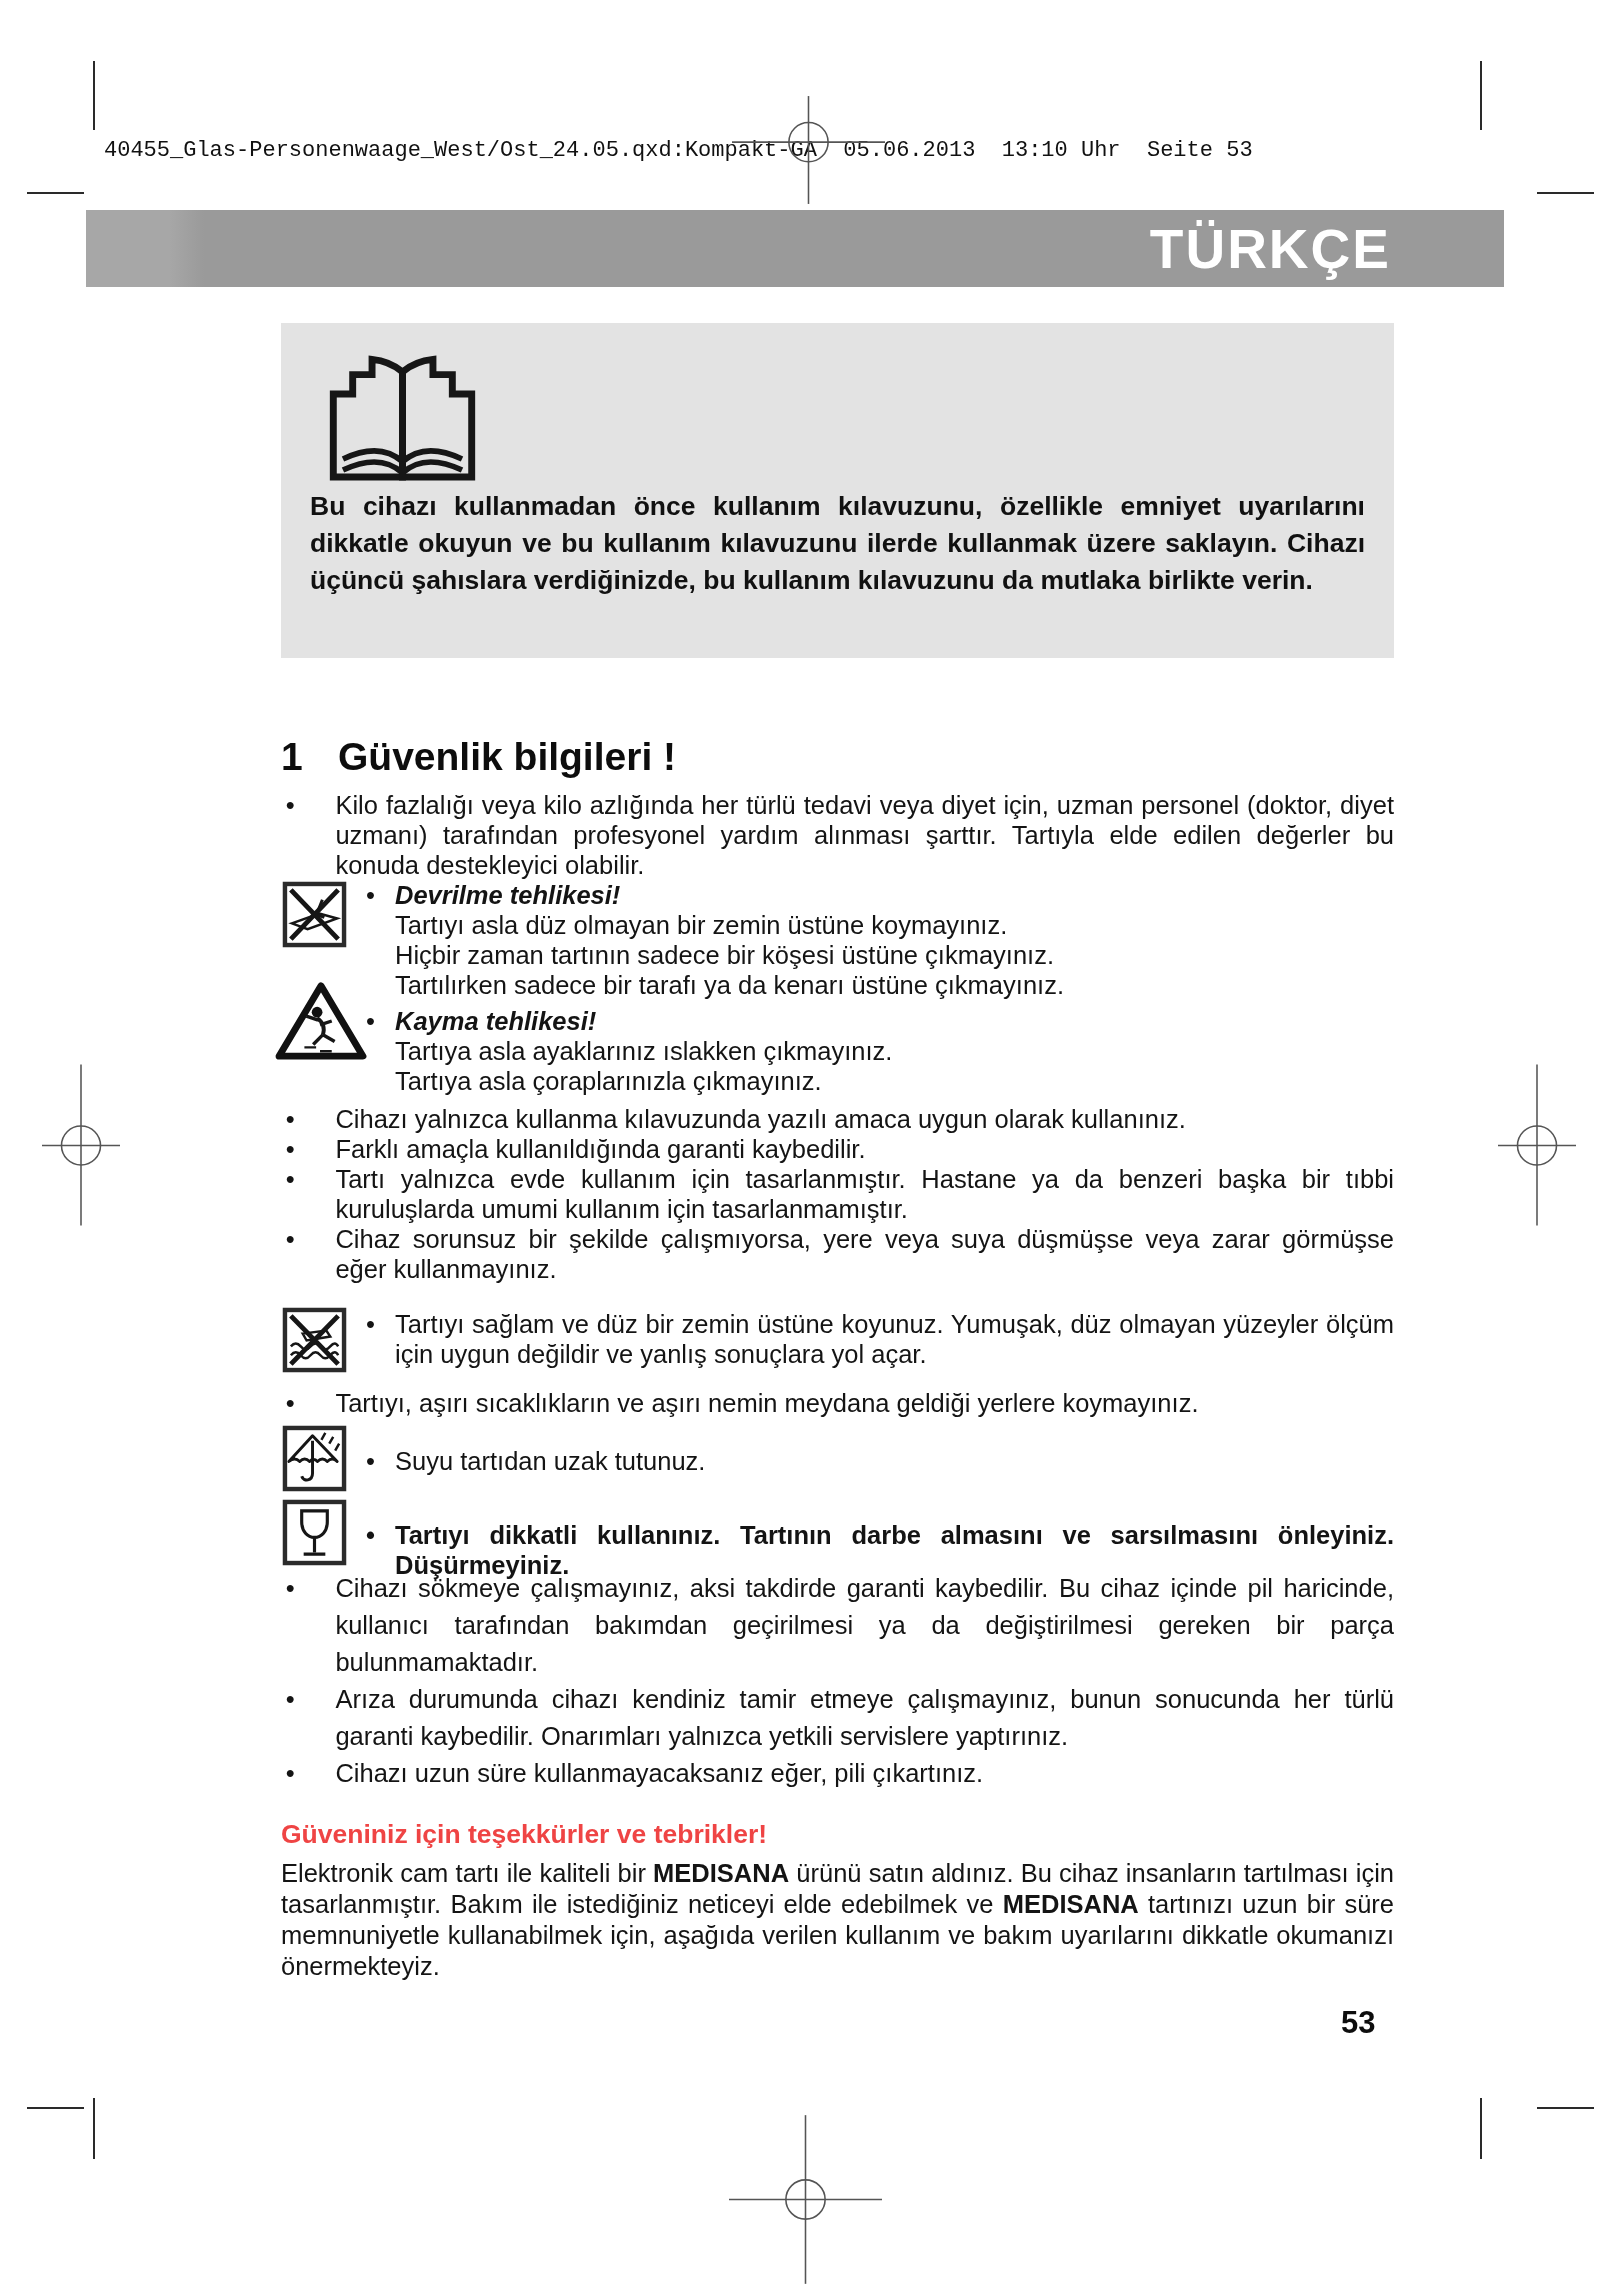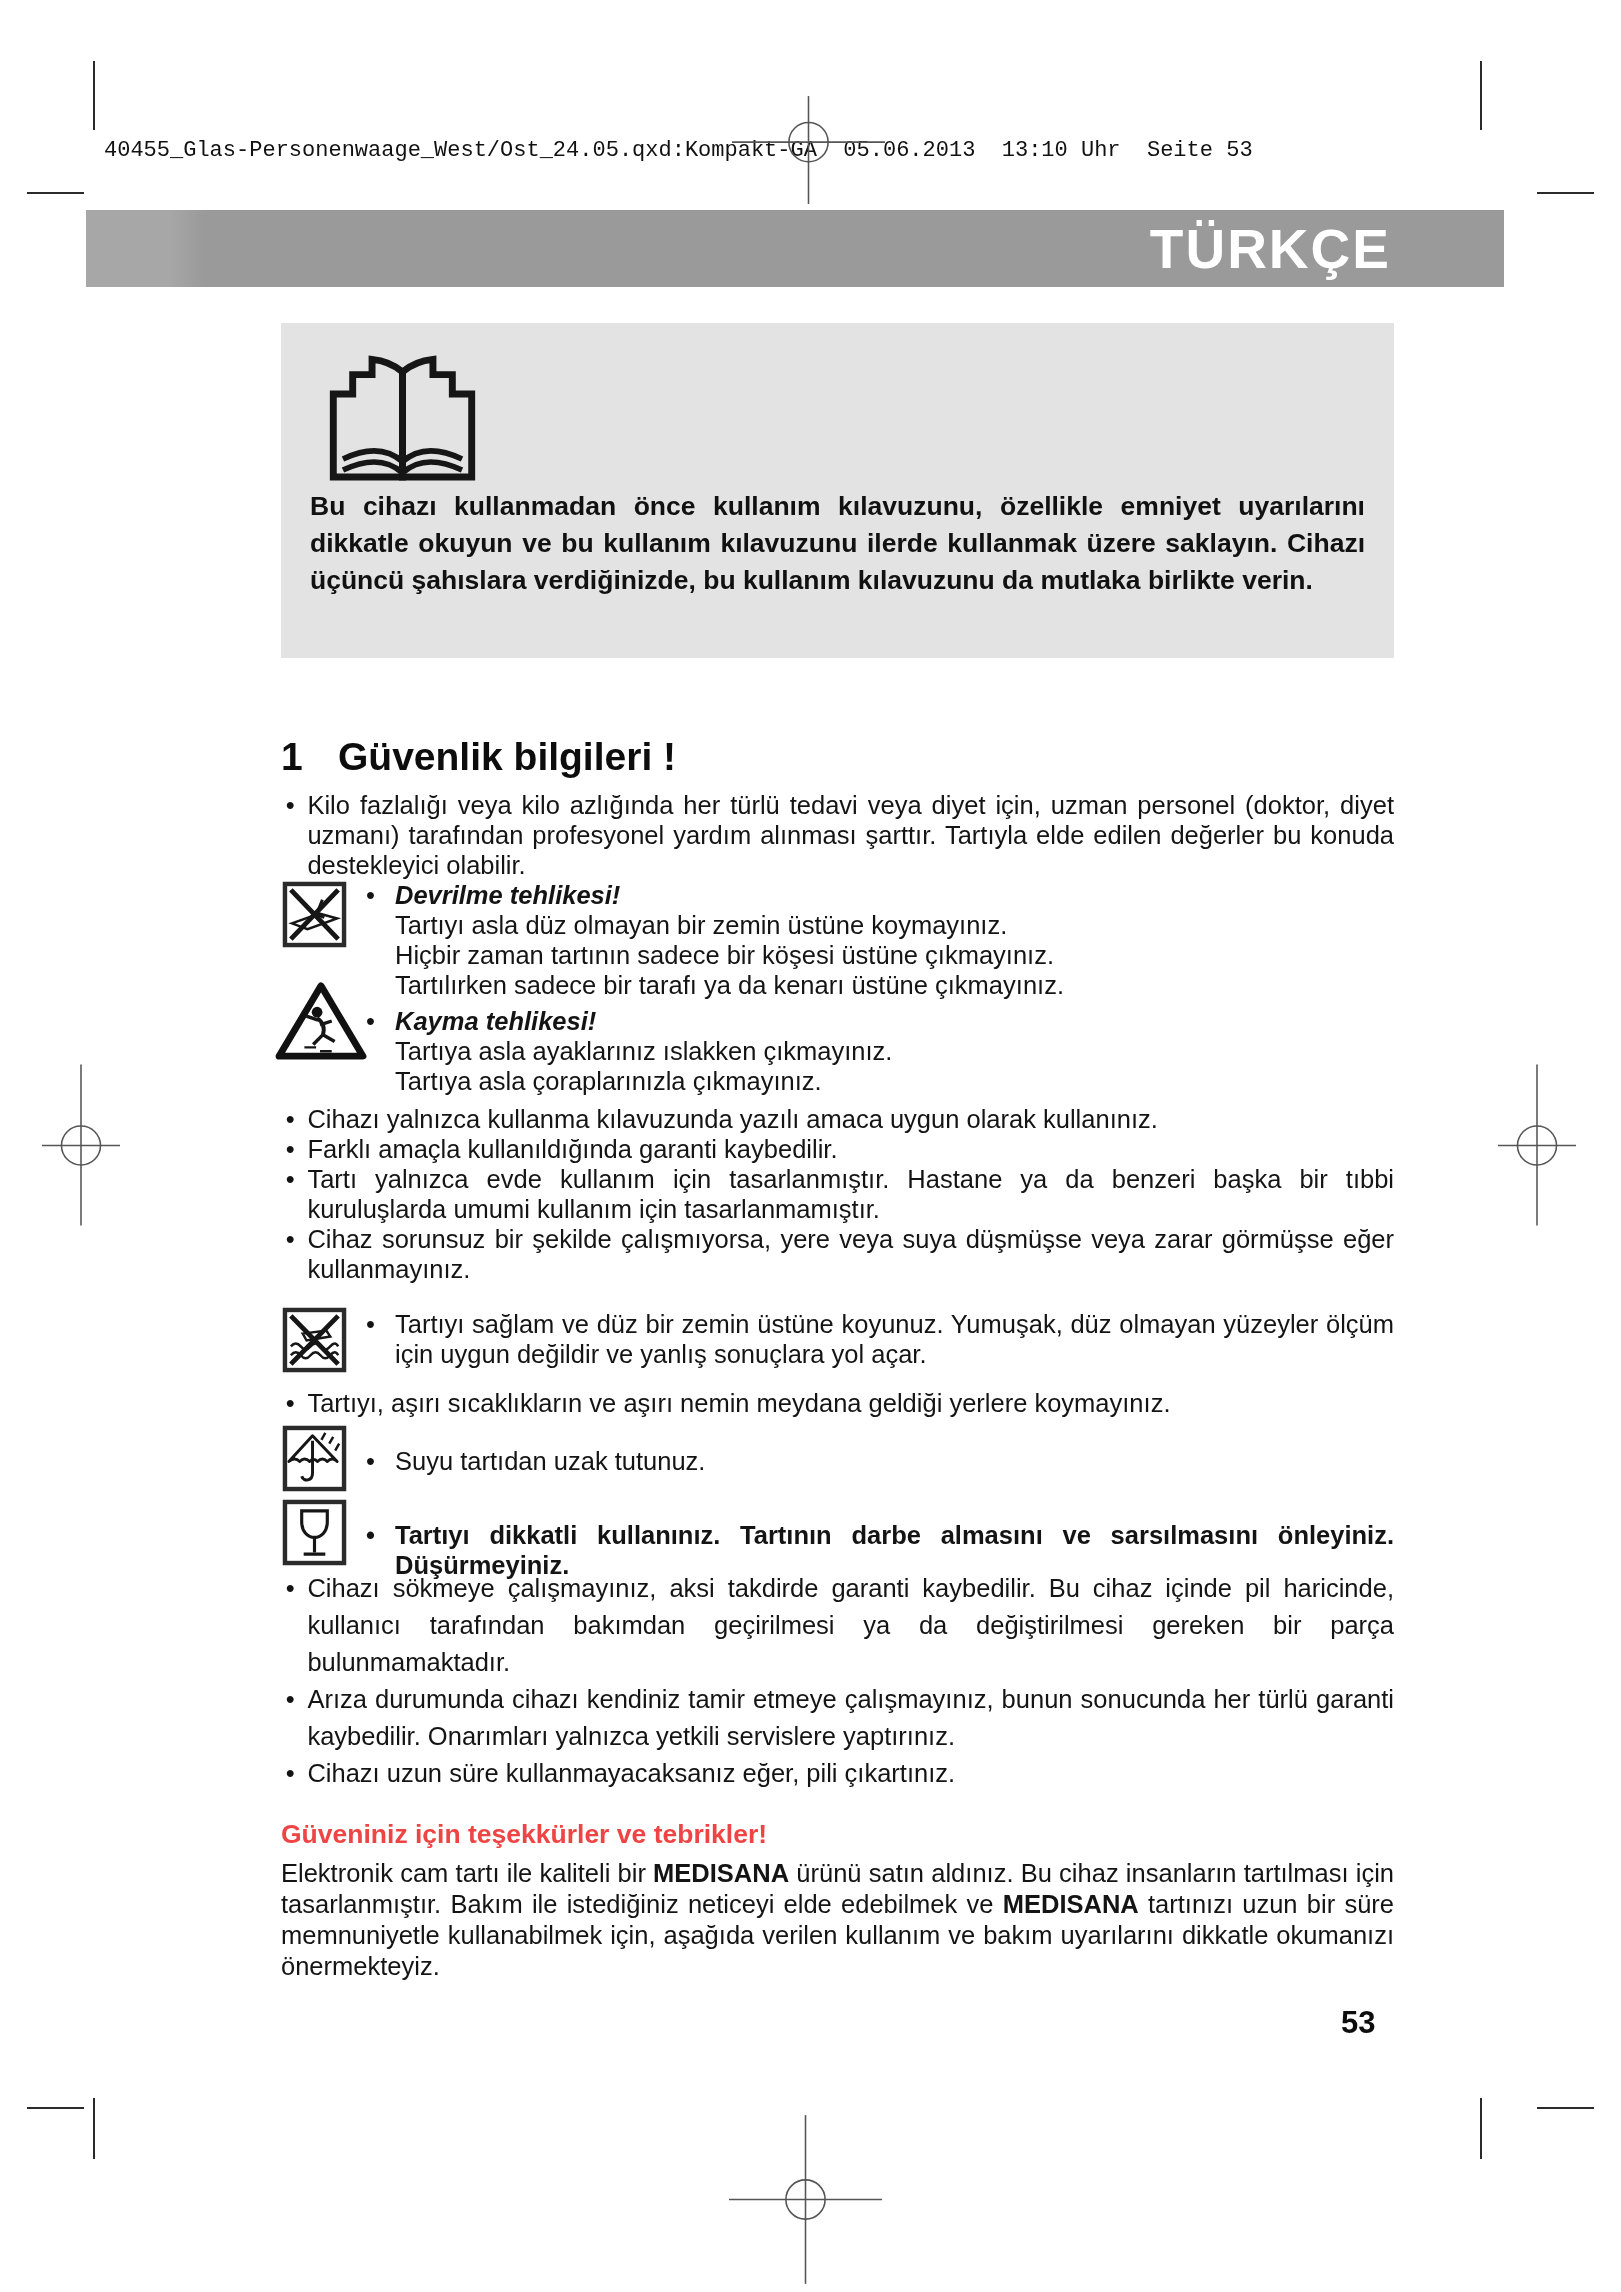--- a/index.html
+++ b/index.html
@@ -50,21 +50,21 @@
 
   
   .sec-head { left:281px; top:735px; display:flex; font-weight:bold; font-size:39px; color:#0d0d0d; }
   .sec-head .num { width:57px; flex:none; }
 
   
   .blk { left:274px; width:1120px; font-size:25.5px; line-height:30px; color:#141414; }
   .brow { display:flex; padding-left:11.8px; }
   .bl { width:21.6px; flex:none; }
   .bl::before { content:"•"; font-size:25.5px; }
-  .bt { flex:1; text-align:justify; }
+  .bt { flex:1; text-align:justify;margin-left:28px; }
 
   
   .irow { left:274px; width:1120px; font-size:25.5px; line-height:30px; color:#141414; }
   .irow .ricon { position:absolute; left:7.8px; top:0; }
   .irow .tri { left:0; }
   .itxt { margin-left:92px; }
   .b-line { display:flex; }
   .bl2 { width:29px; flex:none; }
   .bl2::before { content:"•"; font-size:25.5px; }
   .htitle { font-weight:bold; font-style:italic;text-align:right; }

